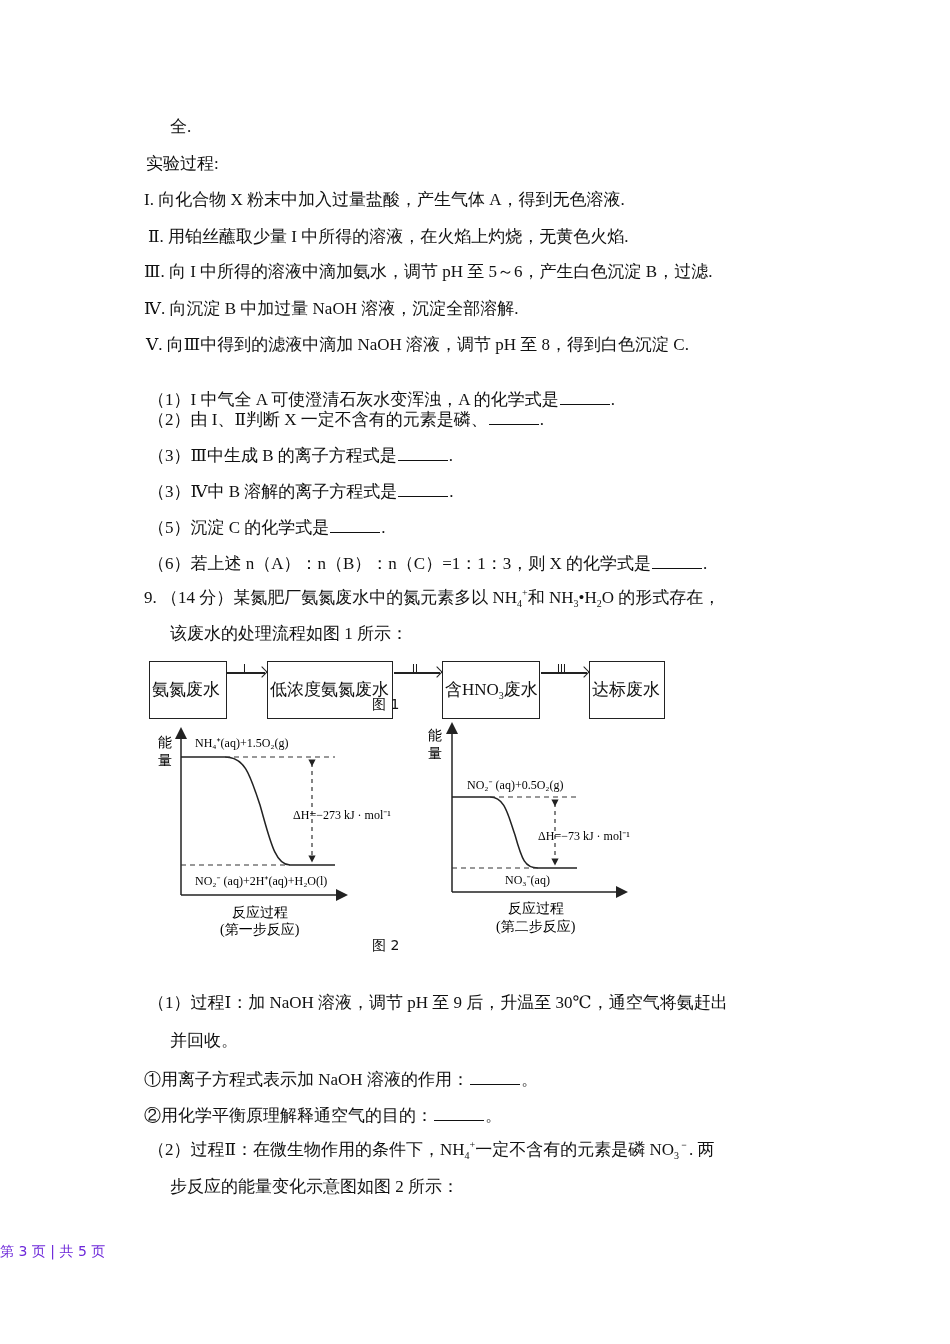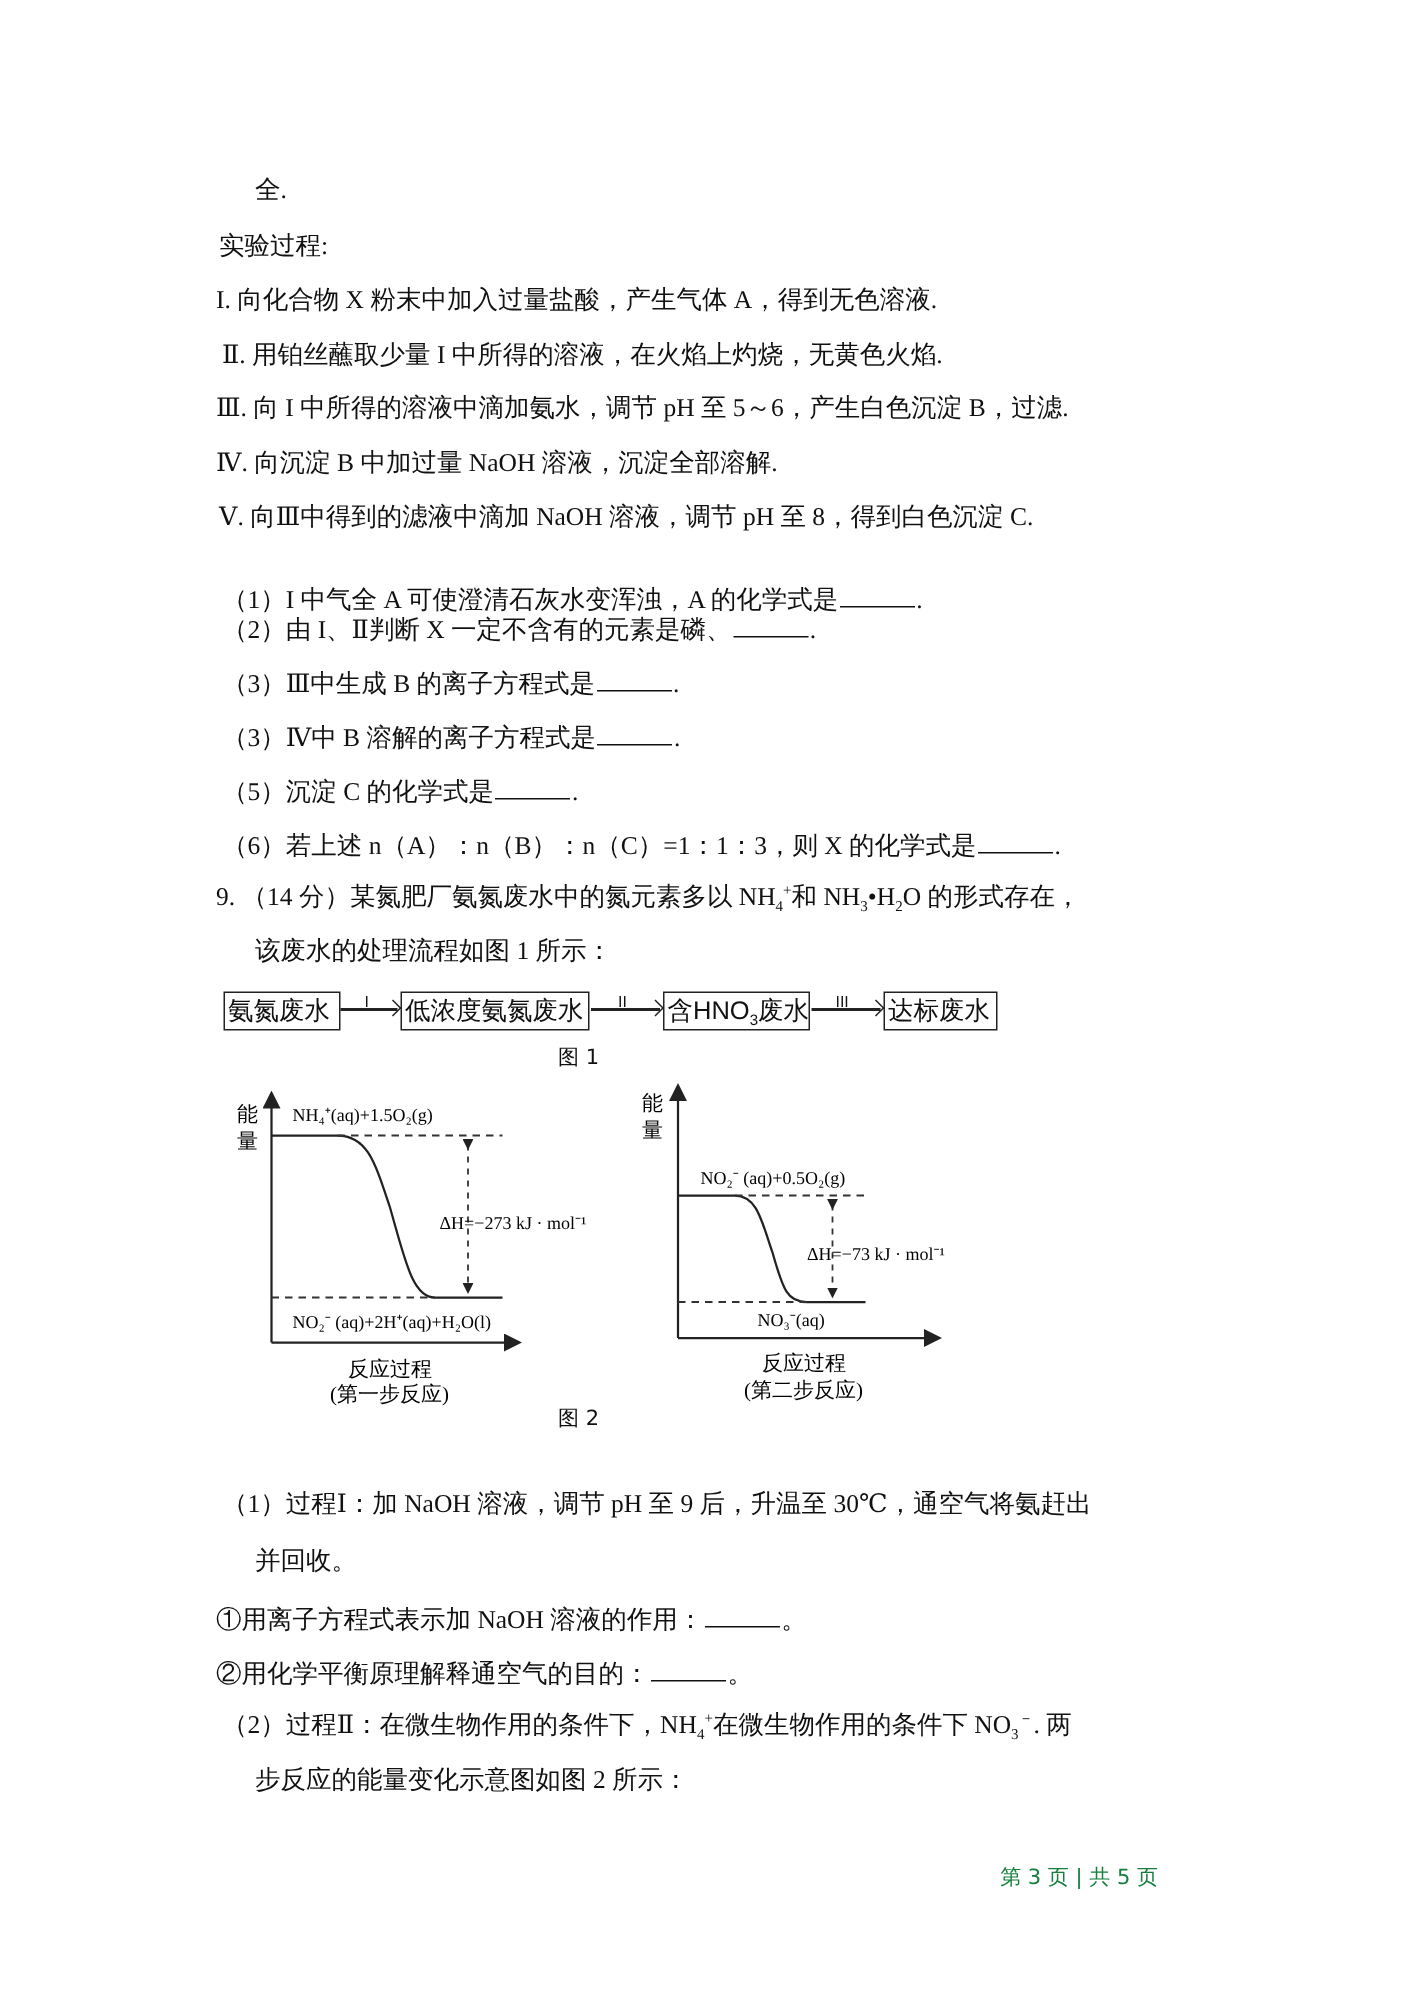--- a/index.html
+++ b/index.html
@@ -1,26 +1,26 @@
 <!DOCTYPE html>
 <html><head>
 <meta charset="utf-8">
 <style>
   html, body { margin: 0; padding: 0; background: #ffffff; }
   body { width: 950px; height: 1344px; position: relative; overflow: hidden;
          font-family: "Liberation Serif", "DejaVu Serif", serif; color: #111; }
   .line { position: absolute; font-size: 17px; line-height: 24px; white-space: nowrap; }
   .blank { display: inline-block; width: 50px; border-bottom: 1.5px solid #111; height: 18px; vertical-align: baseline; margin: 0 1px; }
   sub, sup { font-size: 10px; line-height: 0; }
-  .footer { position: absolute; top: 1243px; left: 0; width: 772px; text-align: right;
-            font-family: "DejaVu Sans", sans-serif; font-size: 14px; color: #15803d; }
+  .footer { position: absolute; top: 1243px; left: 0; width: 772px; text-align: left;
+            font-family: "DejaVu Sans", sans-serif; font-size: 14px; color: #6d28d9; }
   
   .flow { position: absolute; top: 661px; left: 149px; height: 26px; }
   .fbox { position: absolute; top: 0; height: 24px; border: 1.5px solid #222; font-size: 17px; line-height: 24px;
-          font-family: Liberation Sans, sans-serif; padding: 0 2px; white-space: nowrap; box-sizing: content-box; }
+          font-family: Liberation Serif, serif; padding: 16px 2px; white-space: nowrap; box-sizing: content-box; }
   .farrow { position: absolute; top: 11px; height: 1.5px; background: #222; }
   .farrow::after { content: ""; position: absolute; right: -1px; top: -4px; width: 7px; height: 7px;
                    border-top: 1.5px solid #222; border-right: 1.5px solid #222; transform: rotate(45deg); }
   .flabel { position: absolute; top: -9px; font-size: 10px; font-family: "DejaVu Sans", sans-serif; }
   .figcap { position: absolute; font-family: "DejaVu Sans", sans-serif; font-size: 14px; text-align: center; }
   svg text { font-family: "Liberation Serif", serif; }
 </style>
 </head>
 <body>
 
@@ -98,16 +98,16 @@
   <text x="88" y="193" font-size="14">反应过程</text>
   <text x="76" y="211" font-size="14">(第二步反应)</text>
 </svg>
 <div class="figcap" style="top:937px;left:372px">图 2</div>
 
 <div class="line" style="top:991px;left:148px">（1）过程Ⅰ：加 NaOH 溶液，调节 pH 至 9 后，升温至 30℃，通空气将氨赶出</div>
 <div class="line" style="top:1029px;left:170px">并回收。</div>
 <div class="line" style="top:1066px;left:144px"><span>①用离子方程式表示加 NaOH 溶液的作用：</span><span class="blank"></span><span>。</span></div>
 <div class="line" style="top:1102px;left:144px"><span>②用化学平衡原理解释通空气的目的：</span><span class="blank"></span><span>。</span></div>
 
-<div class="line" style="top:1138px;left:148px"><span>（2）过程Ⅱ：在微生物作用的条件下，NH</span><sub>4</sub><sup>+</sup><span>在微生物作用的条件下 NO</span><sub>3</sub><sup>－</sup><span>. 两</span></div>
+<div class="line" style="top:1138px;left:148px"><span>（2）过程Ⅱ：在微生物作用的条件下，NH</span><sub>4</sub><sup>+</sup><span>一定不含有的元素是磷 NO</span><sub>3</sub><sup>－</sup><span>. 两</span></div>
 <div class="line" style="top:1175px;left:170px">步反应的能量变化示意图如图 2 所示：</div>
 
 <div class="footer">第 3 页 | 共 5 页</div>
 
 </body></html>

